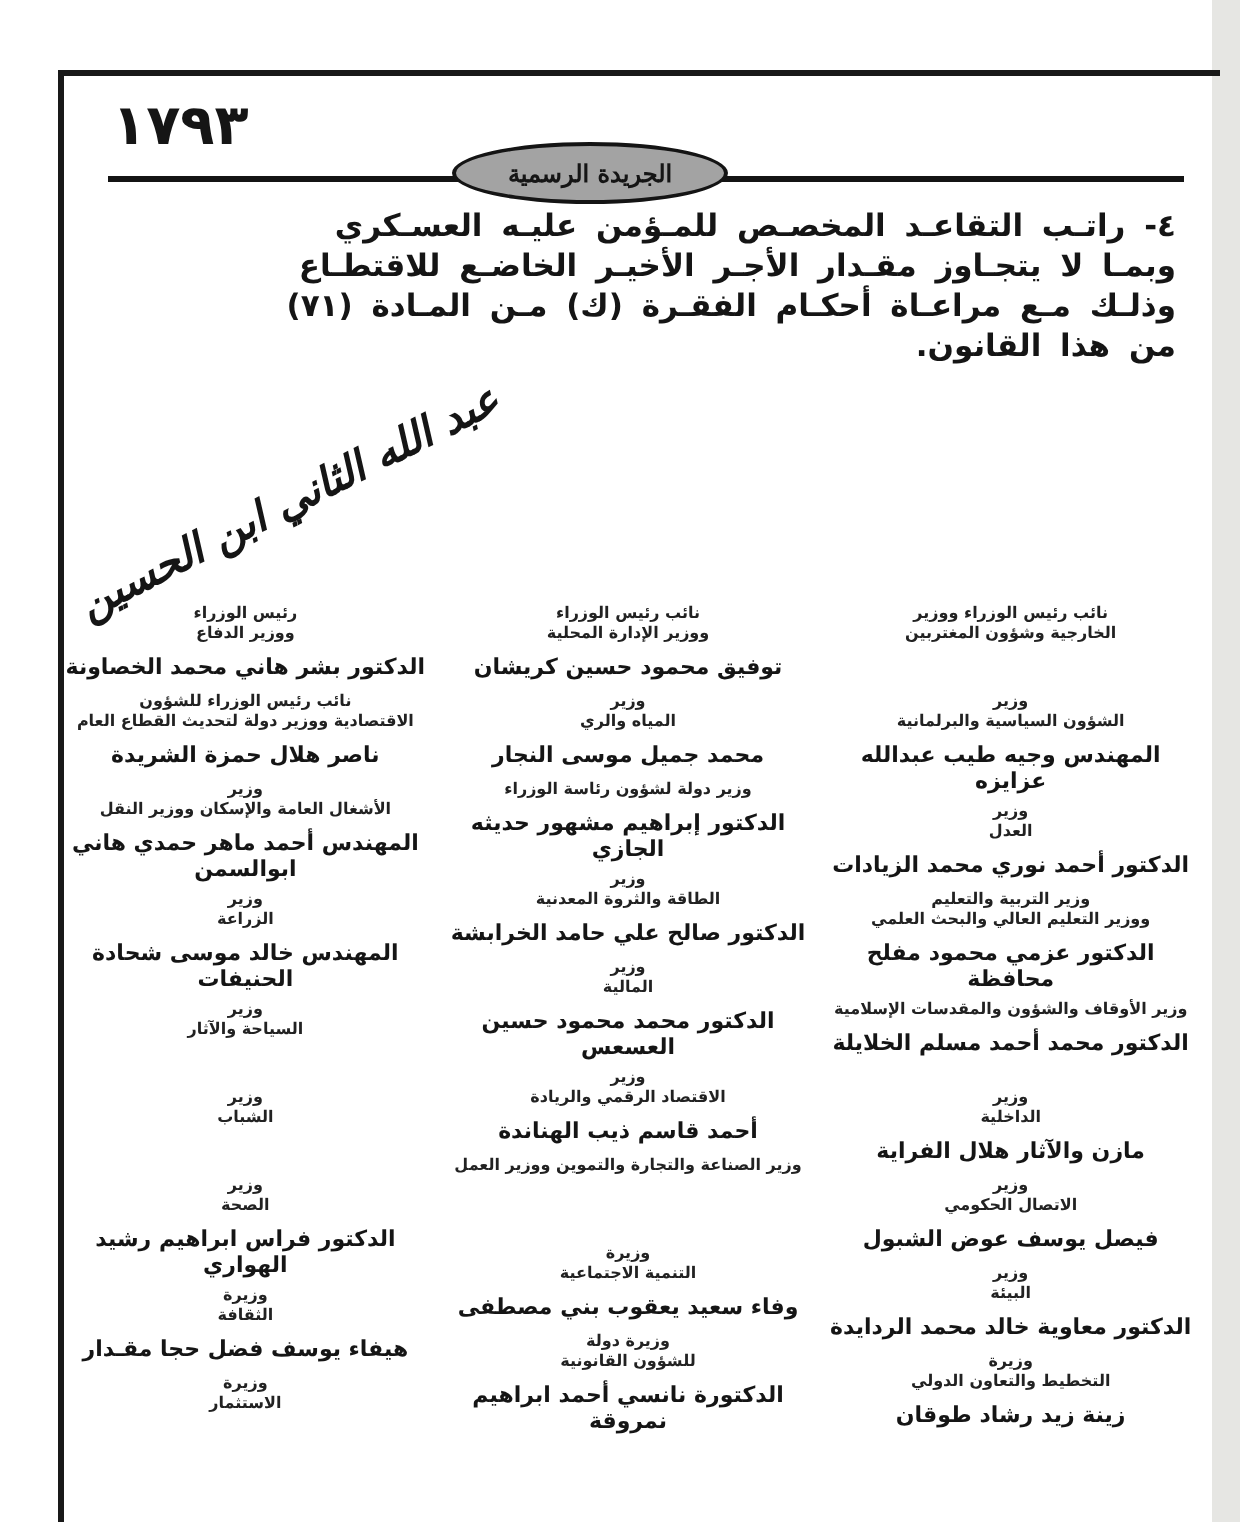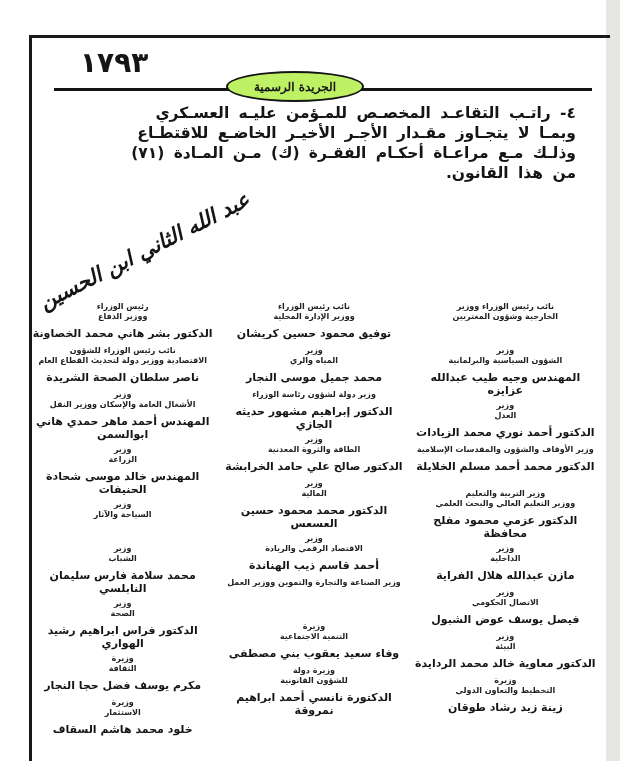--- a/index.html
+++ b/index.html
@@ -12,40 +12,40 @@
     color:#151515;
     font-family:"DejaVu Sans", sans-serif;
   }
   
   .edge-right   { position:absolute; right:0; top:0; width:14px; height:100%; background:#e6e6e3; }
   .edge-top     { position:absolute; left:29px; top:35px; right:10px; height:3px; background:#191919; }
   .edge-left    { position:absolute; left:29px; top:35px; width:3px; bottom:0; background:#191919; }
 
   
   .page-number {
-    position:absolute; top:46px; left:80px;
+    position:absolute; top:46px; left:56px;
     font-size:28px; font-weight:bold; letter-spacing:3px;text-align:right;
   }
   .header-rule {
     position:absolute; top:88px; left:54px; right:28px; height:3px;
     background:#141414;
   }
   .gazette-badge {
     position:absolute; top:71px; left:226px;
     width:138px; height:31px;
     border:2px solid #141414; border-radius:50%;
-    background:#bef264; z-index:2;
+    background:#a3a3a3; z-index:2;
     display:flex; align-items:center; justify-content:center;
     font-size:12px; font-weight:bold; direction:rtl;
     font-family:"DejaVu Serif", serif;
   }
 
   
   .article {
-    position:absolute; top:103px; right:44px; left:54px;
+    position:absolute; top:103px; right:32px; left:54px;
     direction:rtl; text-align:right;
     font-size:15.5px; font-weight:bold; line-height:20px;
     word-spacing:4px;
   }
 
   
   .signature {
     position:absolute; top:238px; left:28px;
     transform:rotate(-27deg);
     transform-origin:center;
@@ -102,32 +102,32 @@
         <div class="min-title">وزير
 الشؤون السياسية والبرلمانية</div>
         <div class="min-name">المهندس وجيه طيب عبدالله عزايزه</div>
       </div>
       <div class="min-entry">
         <div class="min-title">وزير
 العدل</div>
         <div class="min-name">الدكتور أحمد نوري محمد الزيادات</div>
       </div>
       <div class="min-entry">
-        <div class="min-title">وزير الأوقاف والشؤون والمقدسات الإسلامية</div>
-        <div class="min-name">الدكتور محمد أحمد مسلم الخلايلة</div>
-      </div>
-      <div class="min-entry">
         <div class="min-title">وزير التربية والتعليم
 ووزير التعليم العالي والبحث العلمي</div>
         <div class="min-name">الدكتور عزمي محمود مفلح محافظة</div>
       </div>
       <div class="min-entry">
+        <div class="min-title">وزير الأوقاف والشؤون والمقدسات الإسلامية</div>
+        <div class="min-name">الدكتور محمد أحمد مسلم الخلايلة</div>
+      </div>
+      <div class="min-entry">
         <div class="min-title">وزير
 الداخلية</div>
-        <div class="min-name">مازن عبدالله هلال الفراية</div>
+        <div class="min-name">مازن والآثار هلال الفراية</div>
       </div>
       <div class="min-entry">
         <div class="min-title">وزير
 الاتصال الحكومي</div>
         <div class="min-name">فيصل يوسف عوض الشبول</div>
       </div>
       <div class="min-entry">
         <div class="min-title">وزير
 البيئة</div>
         <div class="min-name">الدكتور معاوية خالد محمد الردايدة</div>
@@ -184,50 +184,48 @@
     </div>
     <div class="min-col">
       <div class="min-entry">
         <div class="min-title">رئيس الوزراء
 ووزير الدفاع</div>
         <div class="min-name">الدكتور بشر هاني محمد الخصاونة</div>
       </div>
       <div class="min-entry">
         <div class="min-title">نائب رئيس الوزراء للشؤون
 الاقتصادية ووزير دولة لتحديث القطاع العام</div>
-        <div class="min-name">ناصر سلطان الصحة الشريدة</div>
+        <div class="min-name">ناصر هلال حمزة الشريدة</div>
       </div>
       <div class="min-entry">
         <div class="min-title">وزير
 الأشغال العامة والإسكان ووزير النقل</div>
         <div class="min-name">المهندس أحمد ماهر حمدي هاني ابوالسمن</div>
       </div>
       <div class="min-entry">
         <div class="min-title">وزير
 الزراعة</div>
         <div class="min-name">المهندس خالد موسى شحادة الحنيفات</div>
       </div>
       <div class="min-entry">
         <div class="min-title">وزير
 السياحة والآثار</div>
       </div>
       <div class="min-entry">
         <div class="min-title">وزير
 الشباب</div>
-        <div class="min-name">محمد سلامة فارس سليمان النابلسي</div>
       </div>
       <div class="min-entry">
         <div class="min-title">وزير
 الصحة</div>
         <div class="min-name">الدكتور فراس ابراهيم رشيد الهواري</div>
       </div>
       <div class="min-entry">
         <div class="min-title">وزيرة
 الثقافة</div>
-        <div class="min-name">مكرم يوسف فضل حجا النجار</div>
+        <div class="min-name">هيفاء يوسف فضل حجا مقـدار</div>
       </div>
       <div class="min-entry">
         <div class="min-title">وزيرة
 الاستثمار</div>
-        <div class="min-name">خلود محمد هاشم السقاف</div>
       </div>
     </div>
   </div>
 
 </body></html>

